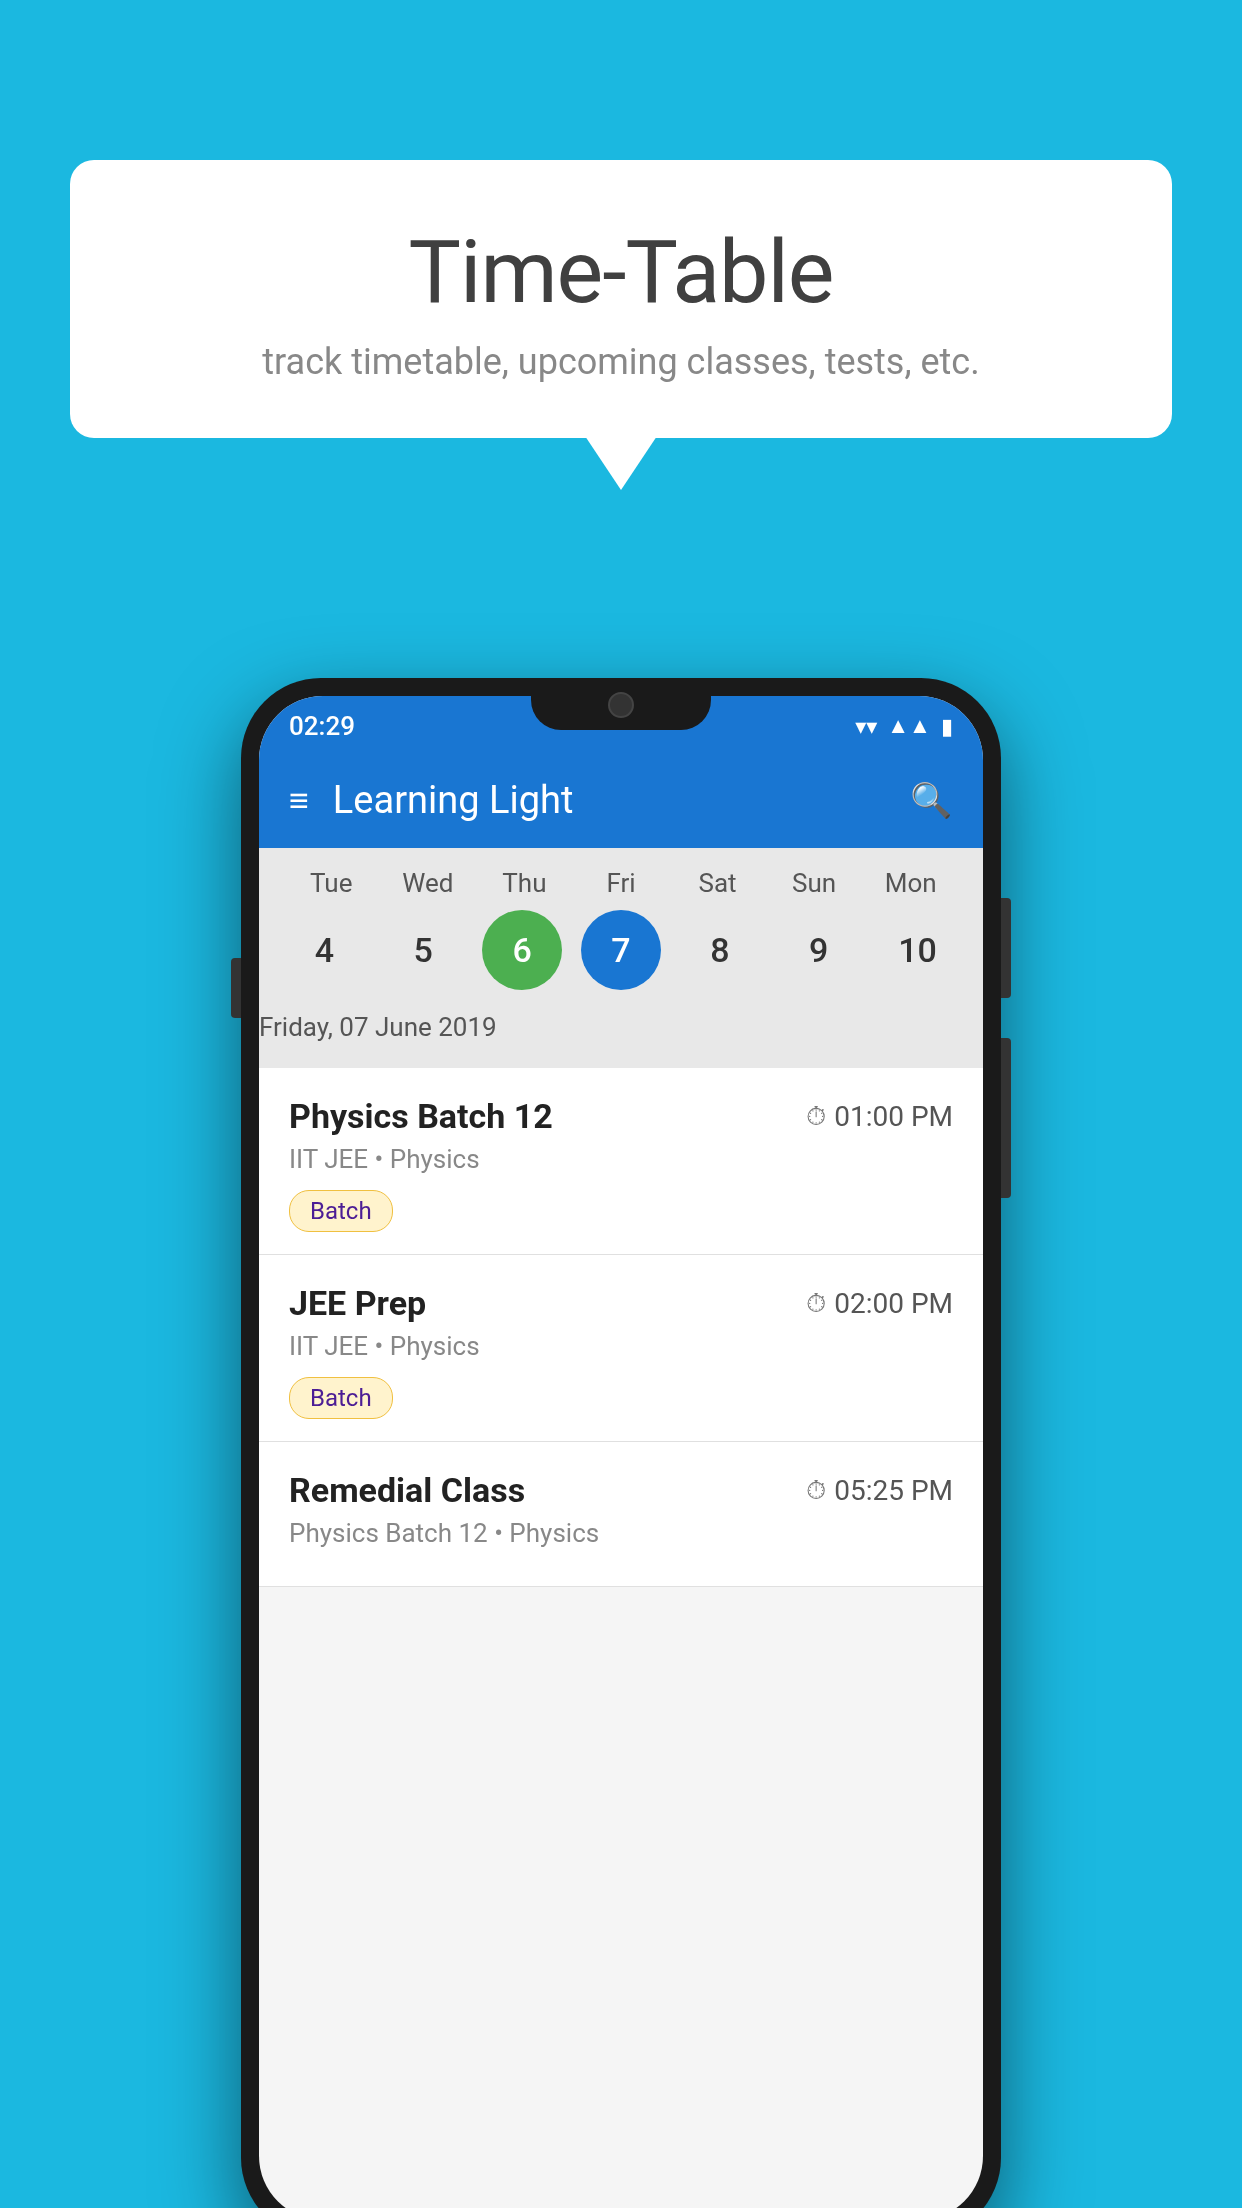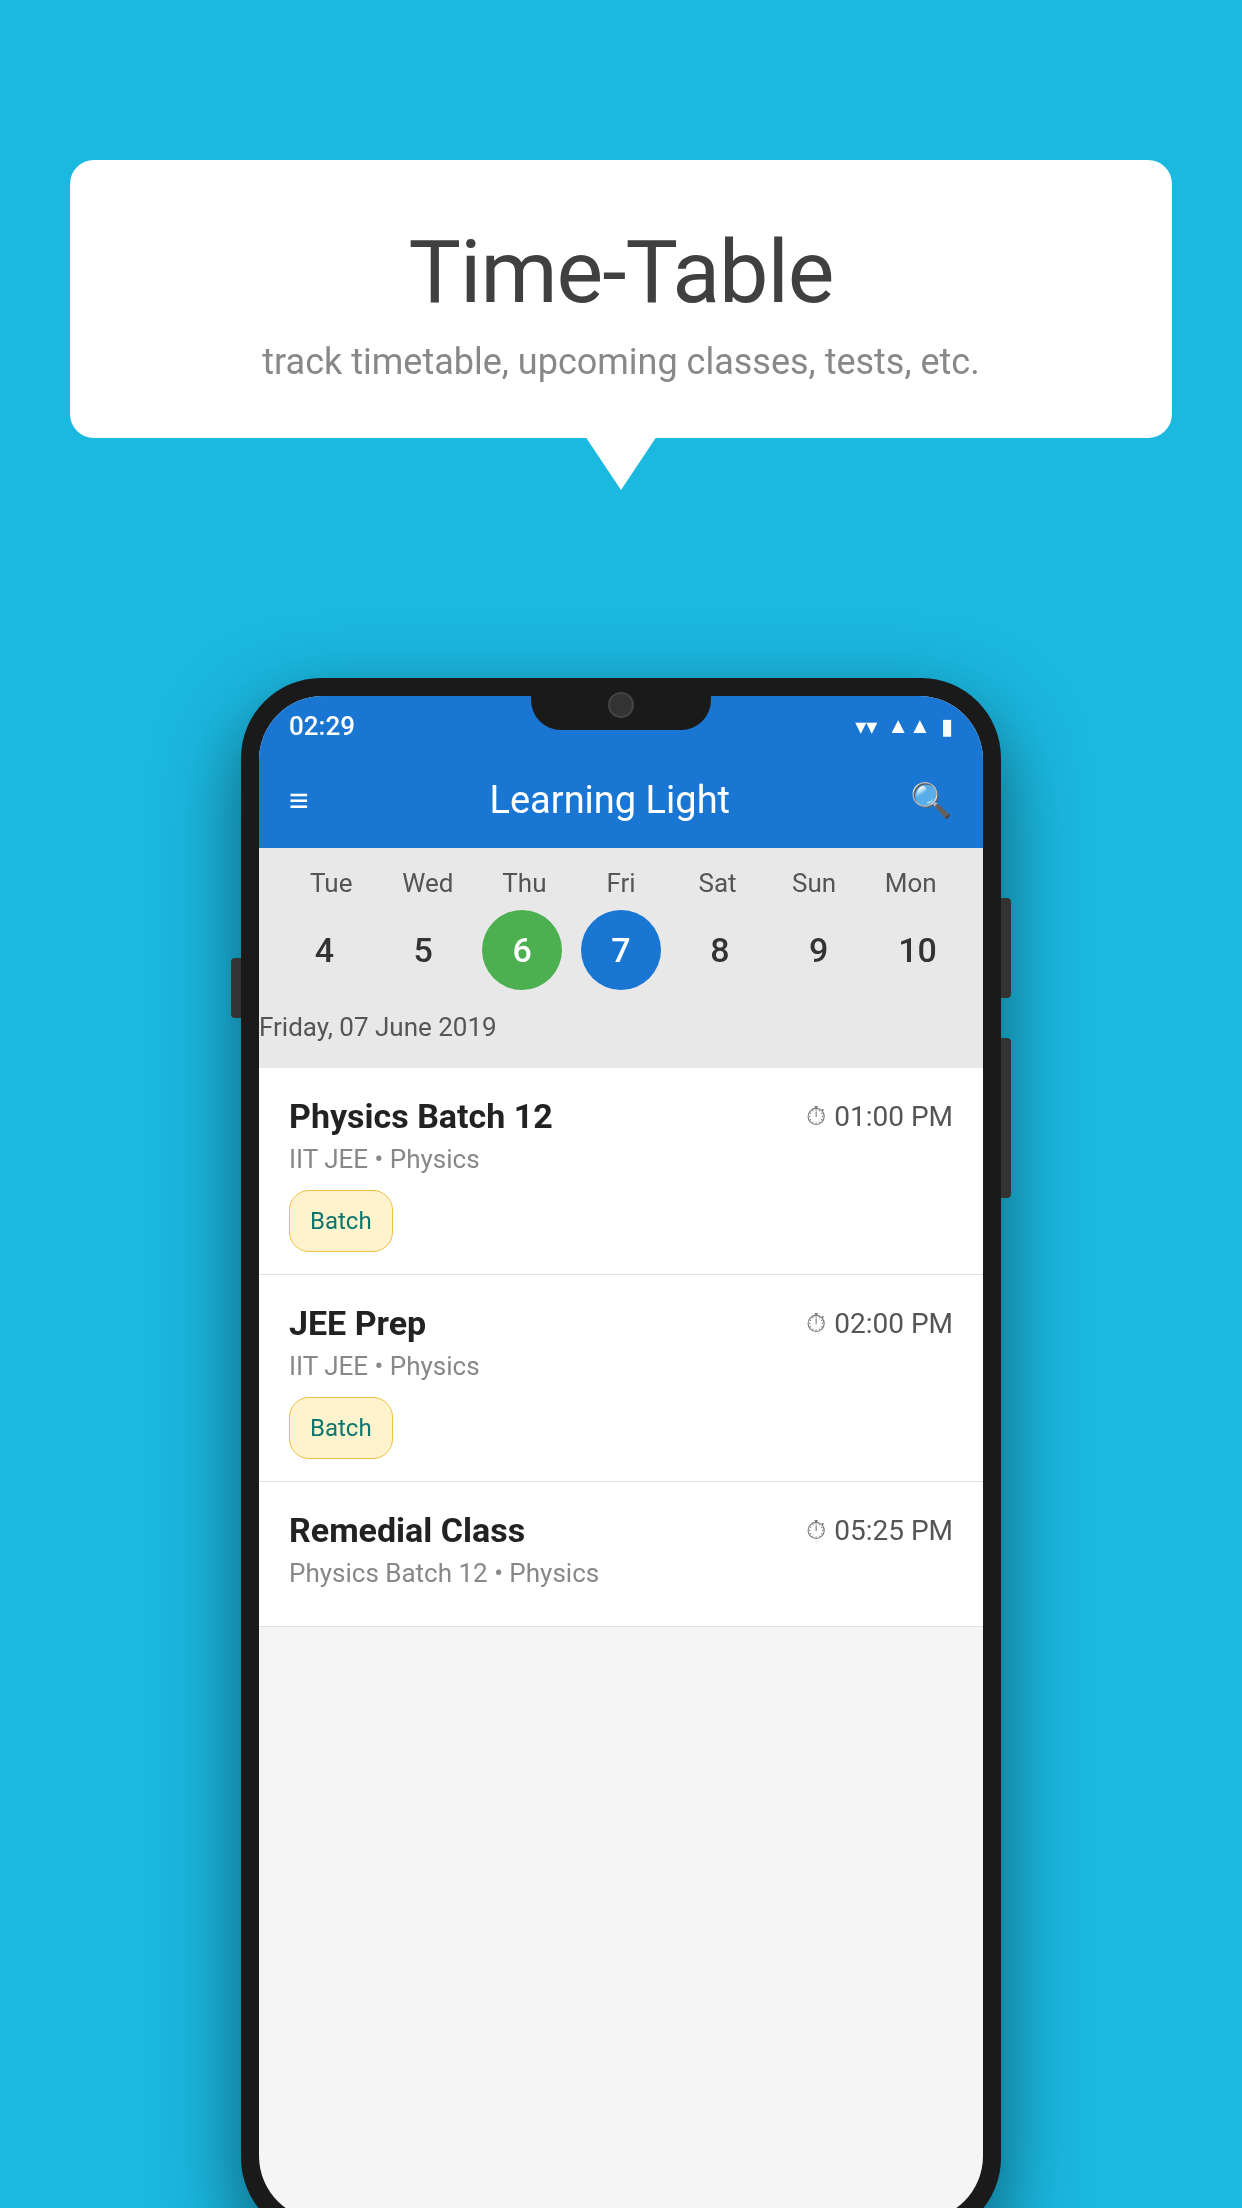--- a/index.html
+++ b/index.html
@@ -155,21 +155,21 @@
       font-size: 34px;
       cursor: pointer;
       line-height: 1;
     }
 
     .app-title {
       color: white;
       font-size: 38px;
       font-weight: 400;
       flex: 1;
-      text-align: center;
+      text-align: left;
     }
 
     .search-icon {
       color: white;
       font-size: 34px;
     }
 
     
     .calendar-strip {
       background: #e8e8e8;
@@ -270,23 +270,23 @@
     .schedule-item-subtitle {
       font-size: 26px;
       color: #888;
       margin-bottom: 16px;
     }
 
     .batch-tag {
       display: inline-block;
       background: #FFF3CD;
       border: 1px solid #F0C040;
-      color: #0f766e;
+      color: #4c1d95;
       font-size: 24px;
-      padding: 16px 20px;
+      padding: 6px 20px;
       border-radius: 20px;
       font-weight: 400;
     }
 
     
     .side-button-left {
       position: absolute;
       left: -10px;
       top: 280px;
       width: 10px;

